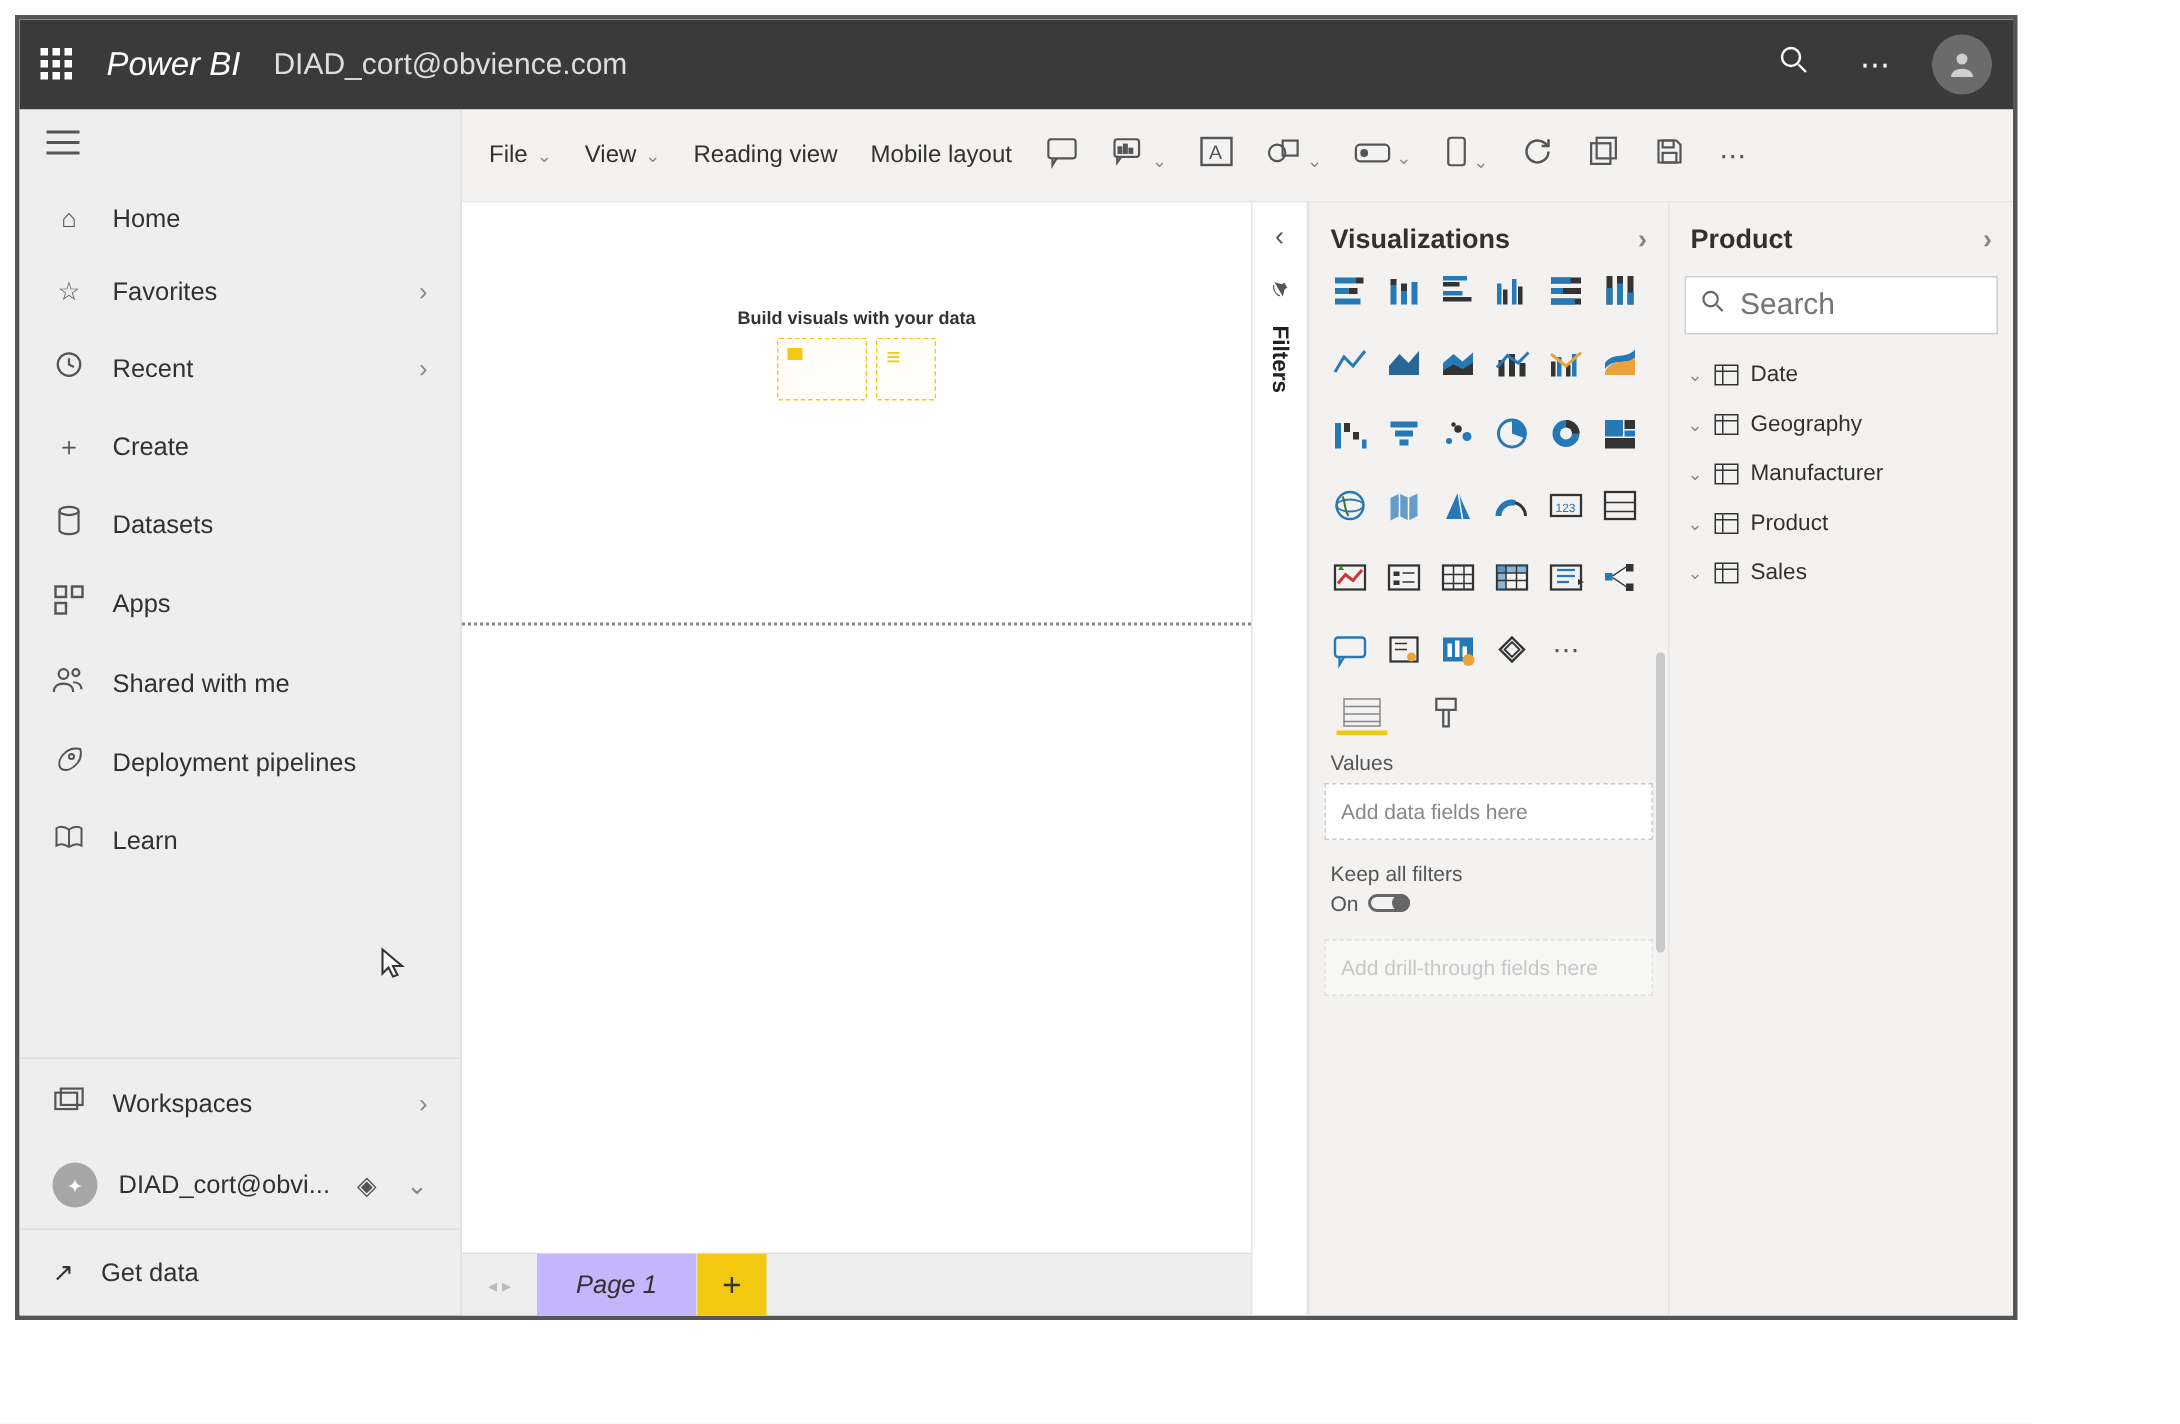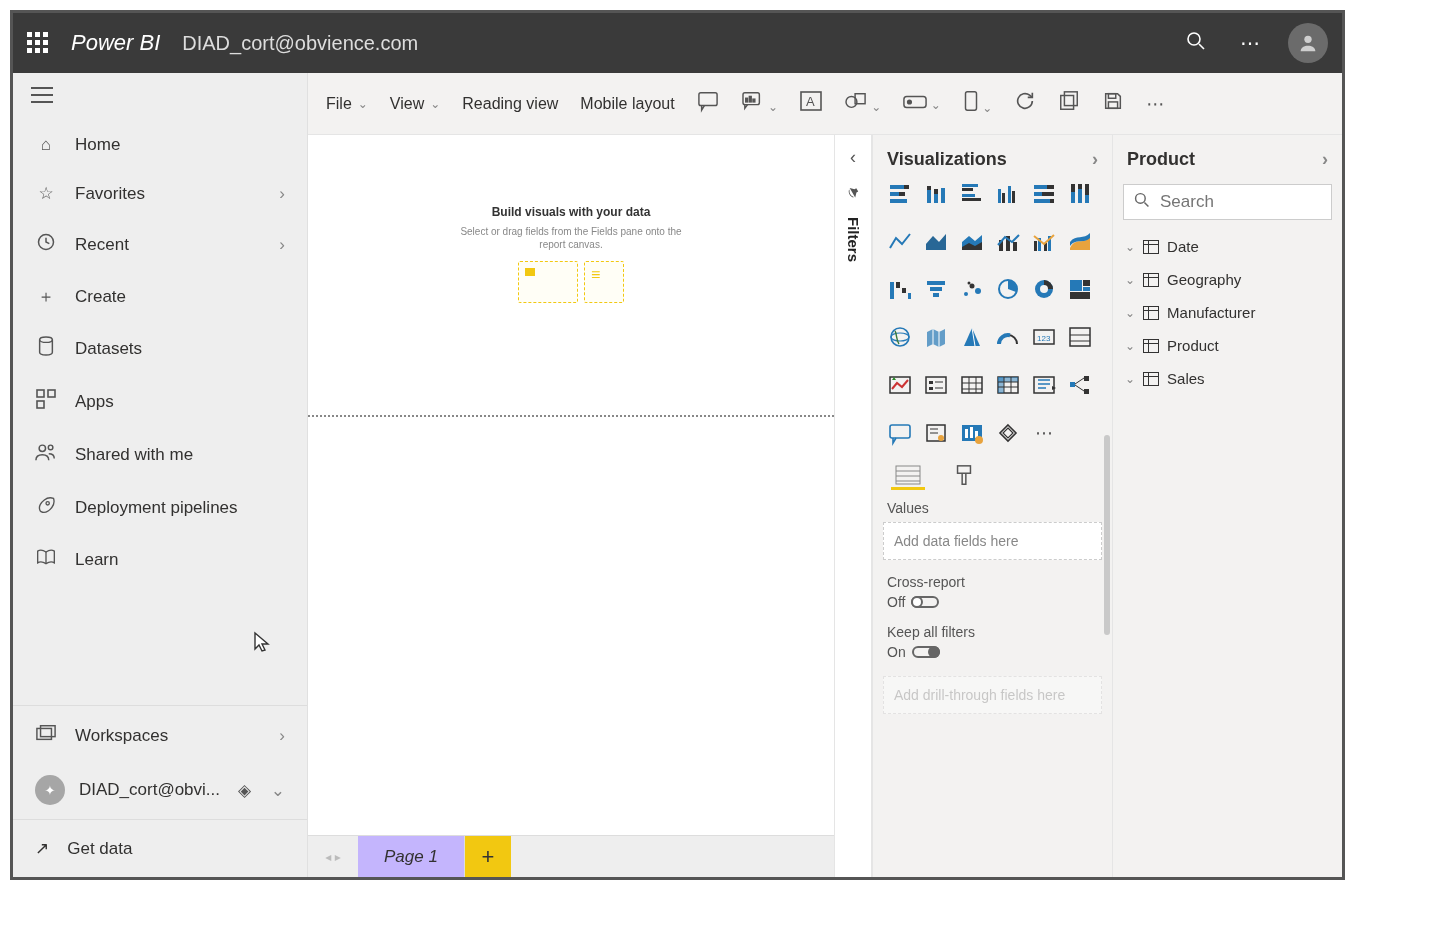--- a/index.html
+++ b/index.html
@@ -89,21 +89,21 @@
   .toggle{display:inline-flex;align-items:center;gap:6px;margin-top:4px;}
   .tsw{width:28px;height:12px;border:2px solid #666;border-radius:10px;position:relative;}
   .tsw .knob{position:absolute;width:12px;height:12px;border-radius:50%;background:#666;top:-2px;}
   .tsw.off .knob{left:-2px;background:#fff;border:2px solid #666;box-sizing:border-box;top:-2px;}
   .tsw.on .knob{right:-2px;}
   .vscroll{position:absolute;right:2px;top:300px;width:6px;height:200px;background:#c9c9c9;border-radius:3px;}
 
   
   .fieldspane{width:230px;}
   .search{margin:4px 10px 10px;background:#fff;border:1px solid #ccc;display:flex;align-items:center;gap:8px;padding:6px 10px;}
-  .search input{border:none;outline:none;flex:1;font-size:17px;color:#4c1d95;background:transparent;}
+  .search input{border:none;outline:none;flex:1;font-size:20px;color:#4c1d95;background:transparent;}
   .flist{padding:0 10px;}
   .fld{display:flex;align-items:center;gap:8px;padding:8px 2px;font-size:15px;cursor:pointer;}
   .fld .chev{color:#888;font-size:12px;}
   .tbl-ico{width:16px;height:14px;border:1.5px solid #333;position:relative;}
   .tbl-ico::before{content:"";position:absolute;left:0;right:0;top:3px;border-top:1.5px solid #333;}
   .tbl-ico::after{content:"";position:absolute;top:0;bottom:0;left:4px;border-left:1.5px solid #333;}
 
   svg{overflow:visible;}
 </style>
 </head>
@@ -303,21 +303,20 @@
               <rect x="7" y="13" width="10" height="7"></rect>
             </svg></div>
         <div class="rico">⋯</div>
       </div>
 
       <div class="editor">
         <div class="canvaswrap">
           <div class="canvas">
             <div class="placeholder">
               <h4>Build visuals with your data</h4>
-              <p>Select or drag fields from the Fields pane onto the report canvas.</p>
               <div class="ph-img">
                 <div class="ph-box1"></div>
                   <div class="ph-box2"></div>
               </div>
             </div>
             <div class="dashline"></div>
           </div>
           <div class="pagetabs">
             <div class="pagenav">◂ ▸</div>
             <div class="ptab">
@@ -620,29 +619,20 @@
                 <svg width="22" height="24" viewBox="0 0 22 26" fill="none" stroke="#555" stroke-width="1.6">
                   <rect x="4" y="2" width="14" height="8"></rect>
                   <path d="M9 10v12h4V10"></path>
                 </svg>
               </div>
           </div>
 
           <div class="sec-label">Values</div>
           <div class="well"><span>Add data fields here</span></div>
 
-          <div class="toggle-row">
-            <div>Cross-report</div>
-            <div class="toggle">
-              <span>Off</span>
-              <span class="tsw off">
-                  <span class="knob"></span>
-                </span>
-            </div>
-          </div>
           <div class="toggle-row">
             <div>Keep all filters</div>
             <div class="toggle">
               <span>On</span>
               <span class="tsw on">
                   <span class="knob"></span>
                 </span>
             </div>
           </div>
           <div class="well" style="opacity:0.4;margin-top:6px;"><span>Add drill-through fields here</span></div>

